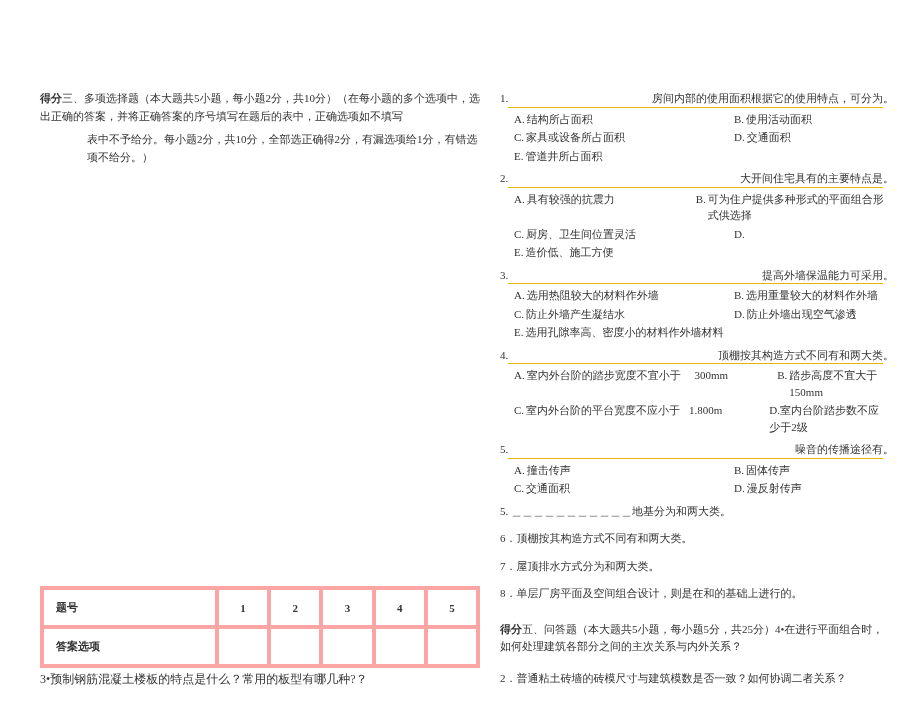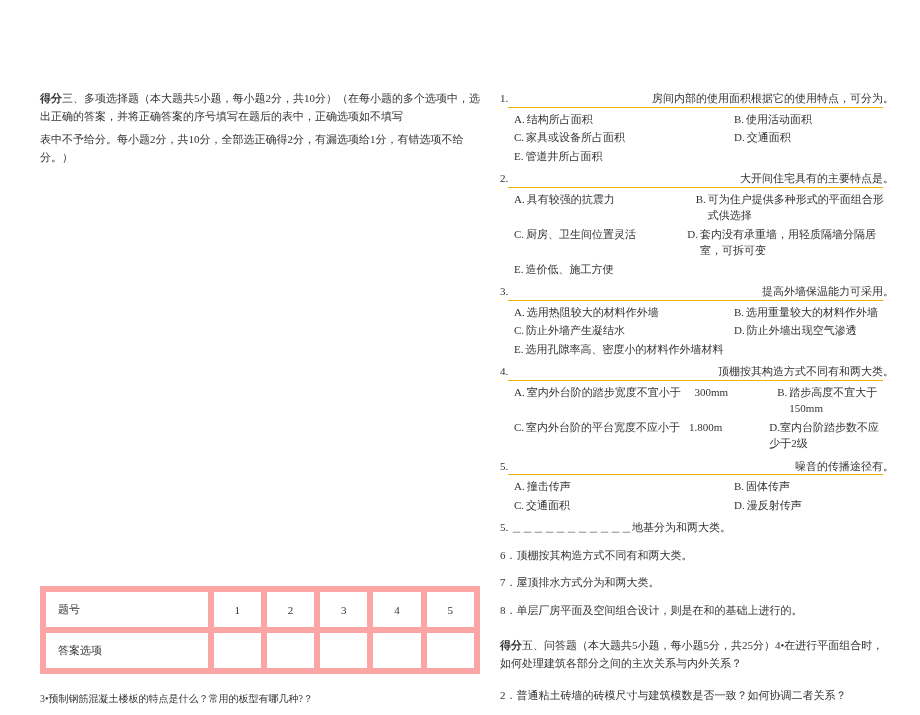--- a/index.html
+++ b/index.html
@@ -26,39 +26,40 @@
       flex: 1;
     }
     .bold { font-weight: bold; }
     .section-title {
       margin-bottom: 6px;
       line-height: 1.6;
     }
     .note {
       margin-bottom: 10px;
       line-height: 1.6;
+      margin-left: 47px;
     }
     .answer-table {
       border-collapse: collapse;
       width: 100%;
       margin-top: 420px;
     }
     .answer-table td, .answer-table th {
-      border: 6px solid #fca5a5;
+      border: 4px solid #fca5a5;
       padding: 10px 6px;
       text-align: center;
-      font-weight: normal;
+      font-weight: bold;
     }
     .answer-table .label-cell {
       text-align: left;
       padding: 10px 12px;
     }
     .footnote {
-      font-size: 10px;
-      margin-top: 18px;
+      font-size: 12px;
+      margin-top: 3px;
       line-height: 1.4;
     }
     .q-block {
       margin-bottom: 4px;
       line-height: 1.5;
     }
     .q-row {
       display: flex;
       align-items: baseline;
       margin-bottom: 3px;
@@ -194,21 +195,20 @@
                 <span>可为住户提供多种形式的平面组合形式供选择</span>
               </div>
             </div>
             <div class="opt-row">
               <div class="opt-cell w1">
                 <span class="opt-label">C.</span>
                 <span>厨房、卫生间位置灵活</span>
               </div>
               <div class="opt-cell ">
                 <span class="opt-label">D.</span>
-                <span>套内没有承重墙，用轻质隔墙分隔居室，可拆可变</span>
               </div>
             </div>
             <div class="opt-row">
               <div class="opt-cell w1">
                 <span class="opt-label">E.</span>
                 <span>造价低、施工方便</span>
               </div>
             </div>
           </div>
         </div>

